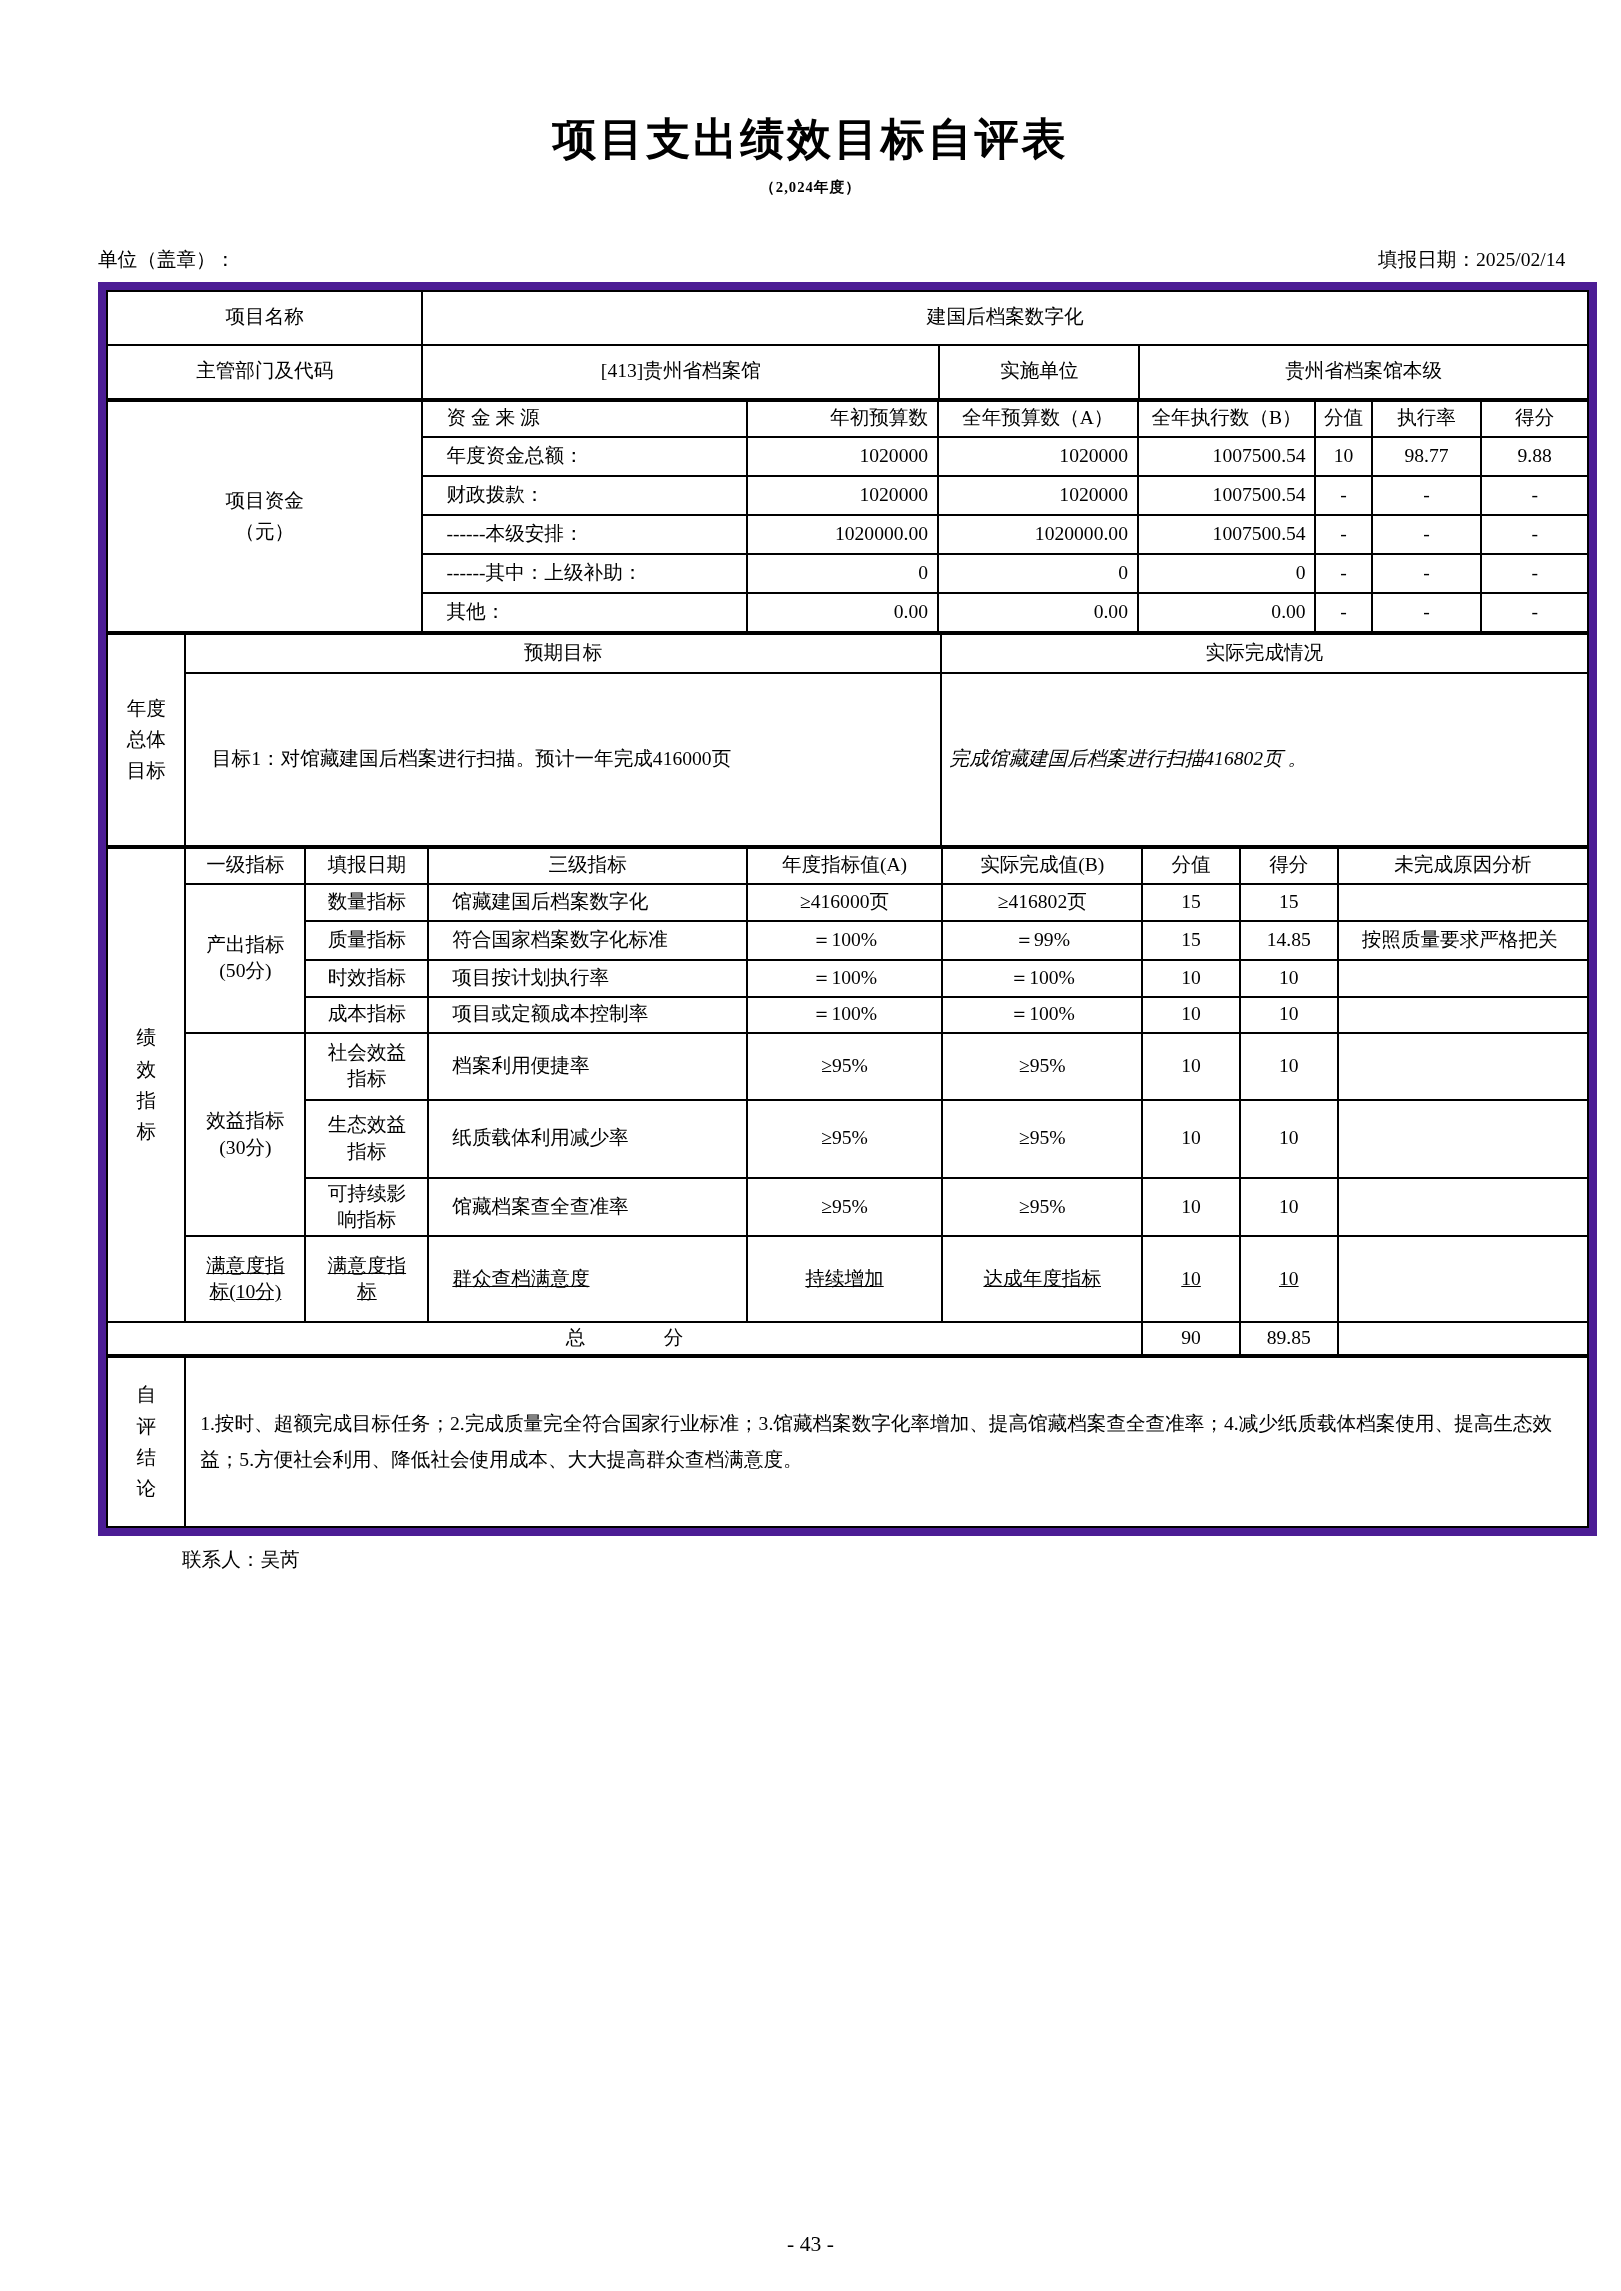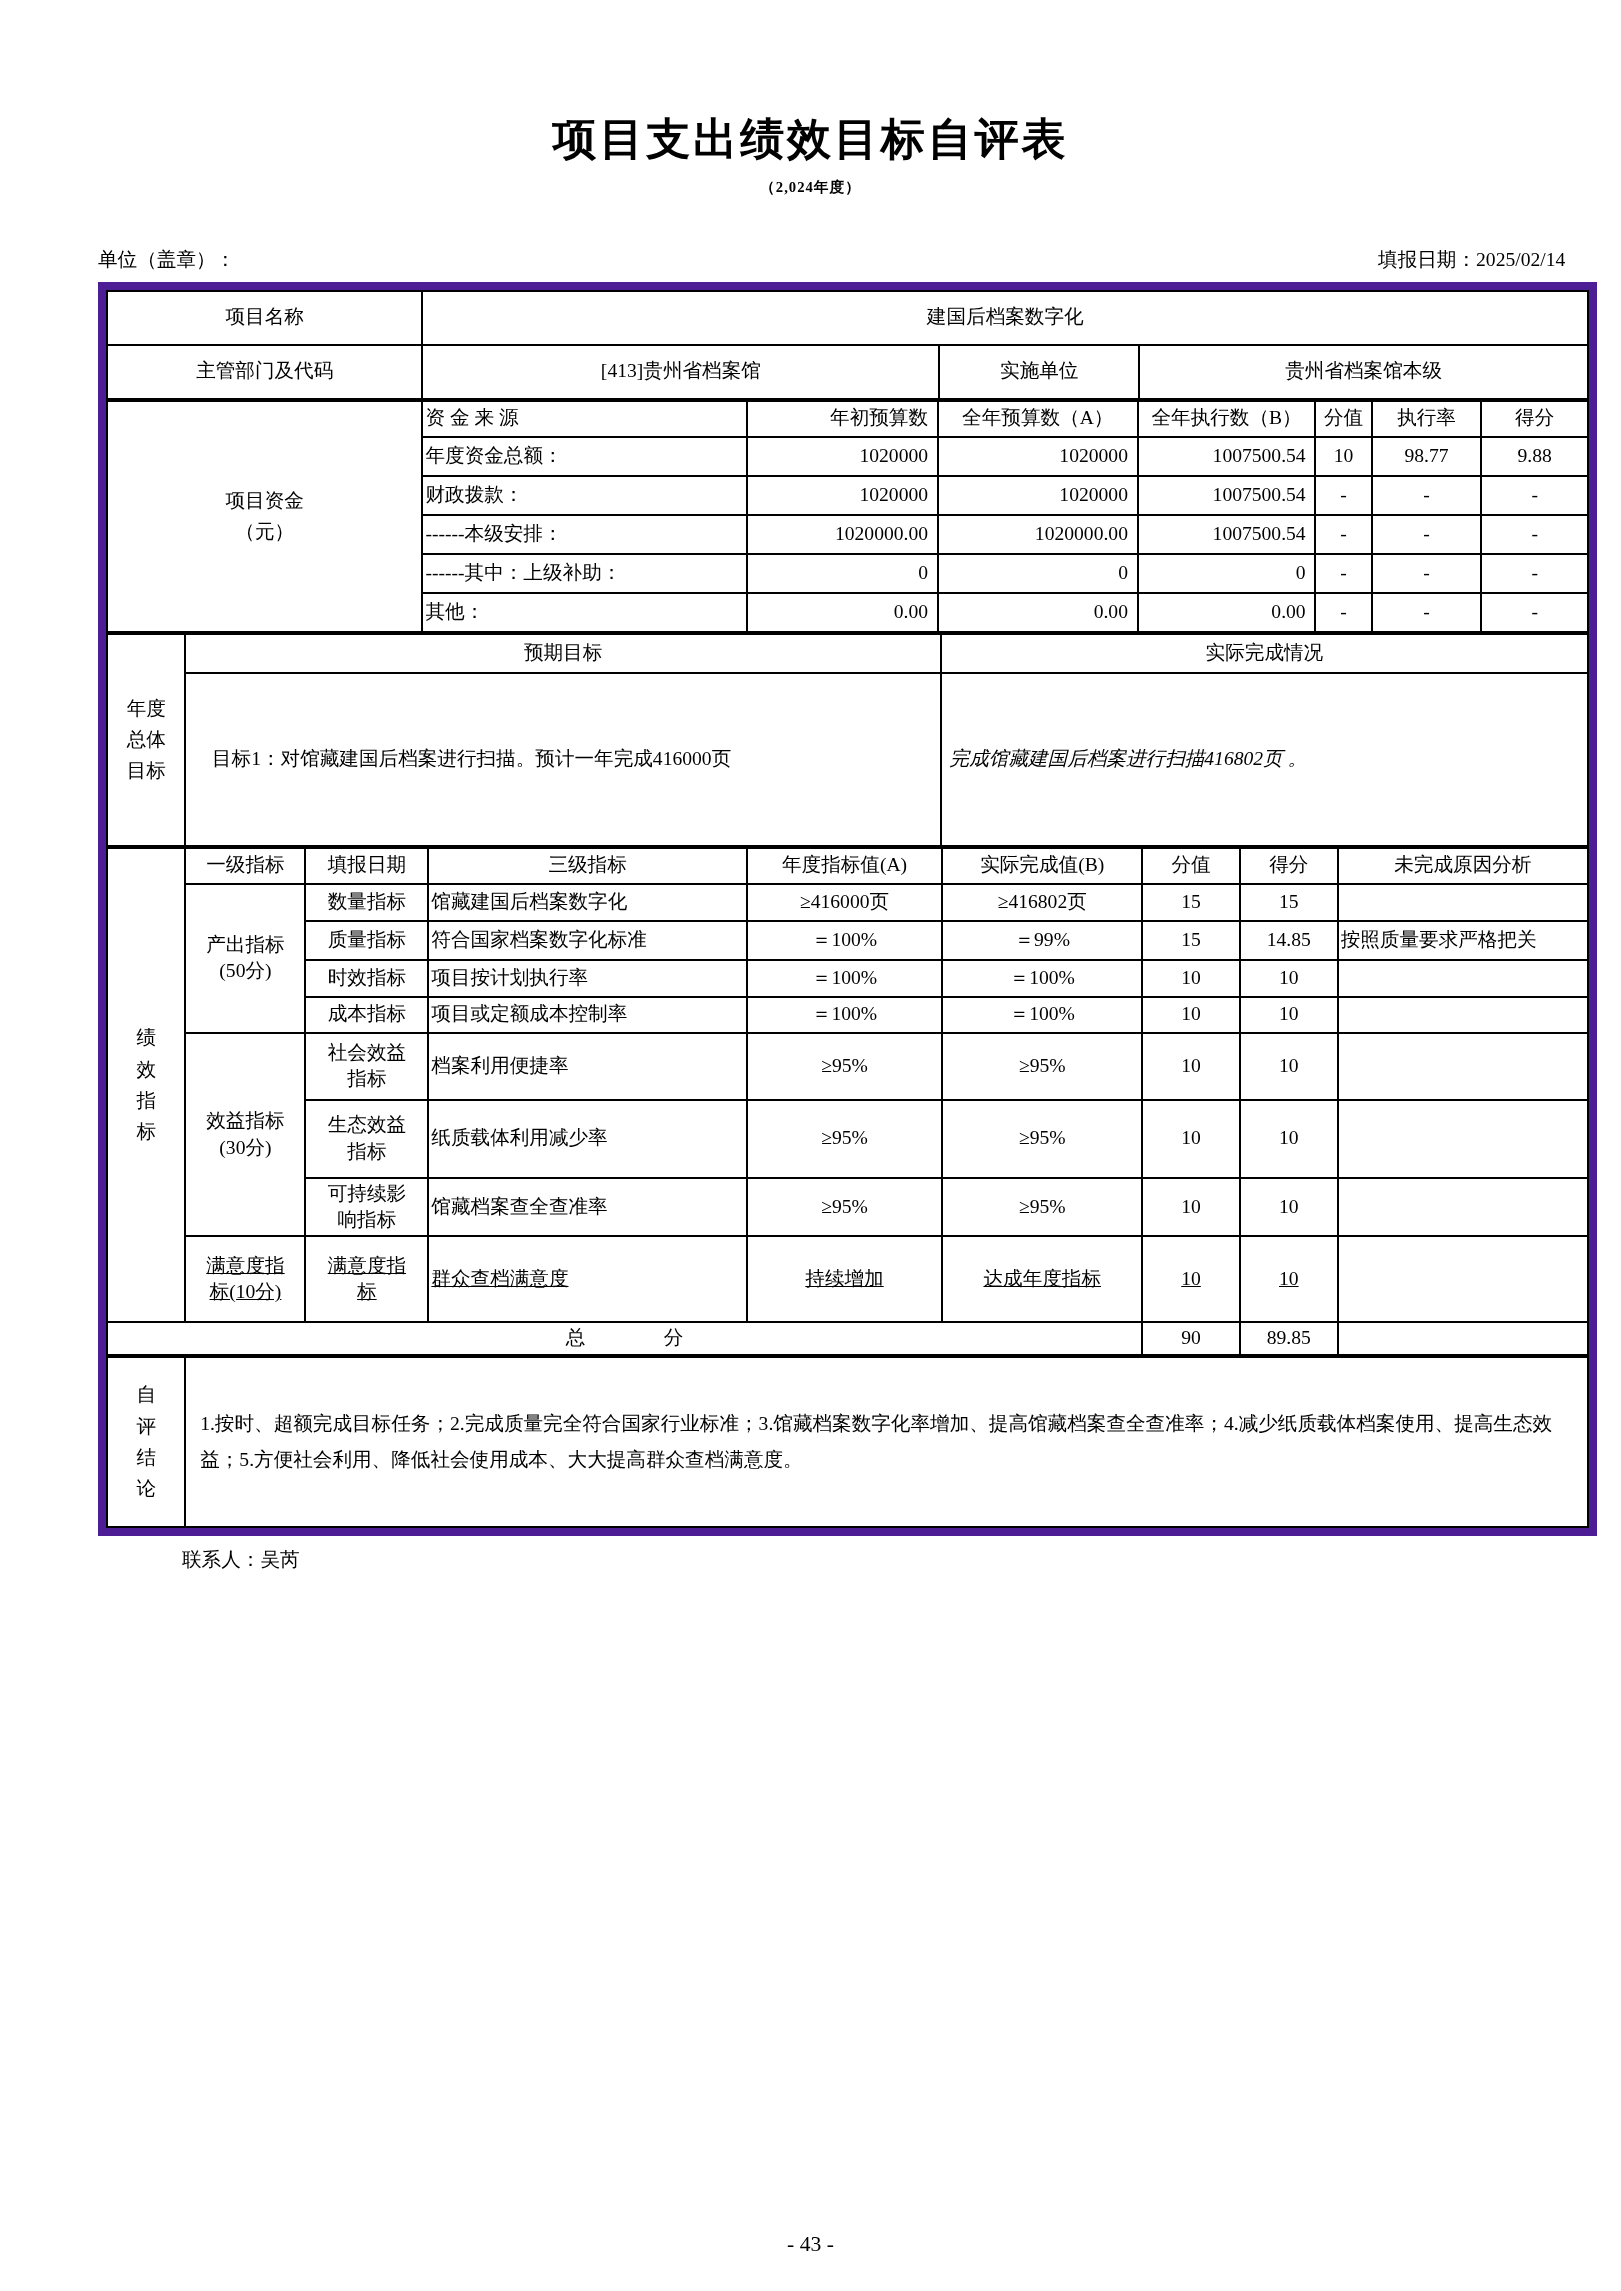--- a/index.html
+++ b/index.html
@@ -13,21 +13,21 @@
   .meta-row { width:1483px; margin:49px 0 0 98px; display:flex; justify-content:space-between; align-items:flex-end; font-size:19.6px; }
   .meta-row .right { padding-right:15.7px;text-align:center; }
   .table-stack { width:1483px; margin:8.8px 0 0 98px; border:8px solid #4c1d95; }
   table { width:100%; border-collapse:collapse; table-layout:fixed; }
   td {
     border:2px solid #000; border-top-width:2.9px; border-bottom-width:2.9px;
     font-size:19.6px; line-height:1.35; padding:2px 3.9px; text-align:center; vertical-align:middle;
     overflow:hidden; word-break:break-all;
   }
   .pre { white-space:pre-line; }
-  .tl { text-align:left; padding-left:2px; }
+  .tl { text-align:left; padding-left:23px; }
   .num { text-align:right; padding-right:8.8px; }
   .vlab { line-height:1.6; }
   .goal-exp { text-align:left; padding-left:25.5px; padding-right:9.8px; }
   .goal-act { text-align:left; padding-left:7.8px; padding-right:9.8px;font-style:italic; }
   .concl { text-align:left; padding:5.9px 13.7px; line-height:1.85; }
   tr.h55 { height:54px; } tr.h40 { height:39px; } tr.h37 { height:36px; } tr.h38 { height:37px; }
   tr.h177 { height:173px; } tr.h68 { height:67px; } tr.h80 { height:78px; } tr.h71 { height:52px; }
   tr.h88 { height:86px;text-decoration:underline; } tr.h33 { height:32px; } tr.h173 { height:170px; }
   .contact-line { margin:9.8px 0 0 182px; font-size:19.6px; }
   .page-number { position:absolute; left:0; right:0; bottom:35px; text-align:center; font-size:21.6px; font-family:Liberation Serif, serif; }

